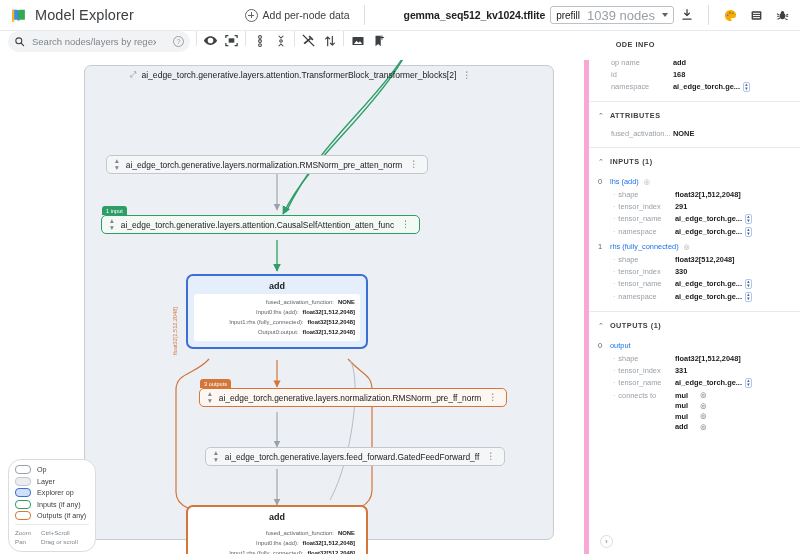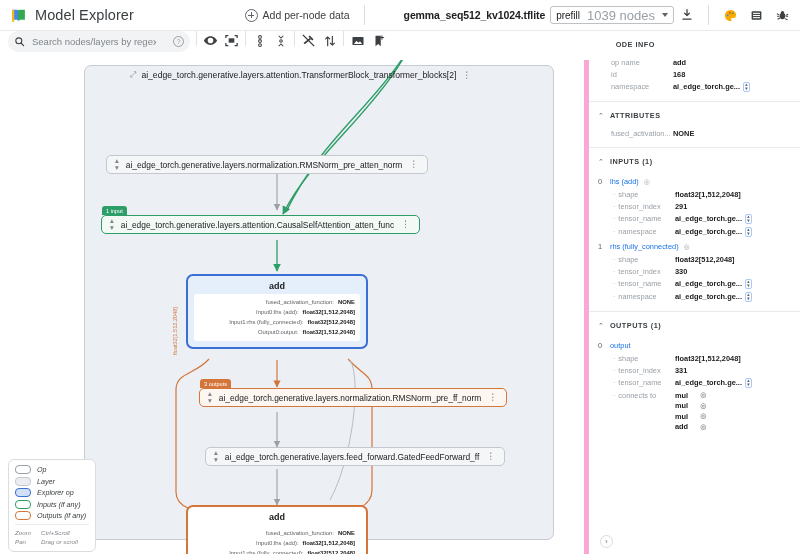--- a/index.html
+++ b/index.html
@@ -158,22 +158,22 @@
   .op-attrs .v { color: #202124; font-weight: bold; }
 
   .edge-label {
     position: absolute; font-size: 5.6px; color: #d4753a;
     transform: rotate(-90deg); transform-origin: left top; white-space: nowrap;
   }
 
   
   .legend {
     position: absolute; left: 8px; top: 399px; width: 88px;
-    background: #ffffff; border: 1px solid #dadce0; border-radius: 6px;
-    padding: 5px 6px 4px 6px; z-index: 12; font-style: italic;
+    background: #ffffff; border: 1px solid #dadce0; border-radius: 13px;
+    padding: 5px 6px 4px 6px; z-index: 12;
   }
   .legend-row { display: flex; align-items: center; gap: 6px; margin-bottom: 2.5px; }
   .legend-swatch { width: 16px; height: 9px; border-radius: 4px; border: 1px solid #9aa0a6; background:#fff; flex:none;}
   .legend-swatch.layer { background: #ebedf0; border-color: #c4c8ce; }
   .legend-swatch.sel { background: #cfe0f8; border-color: #3b6fd4; }
   .legend-swatch.inp { background: #fff; border-color: #2e9e68; }
   .legend-swatch.out { background: #fff; border-color: #d4753a; }
   .legend-label { font-size: 7.2px; color: #3c4043; }
   .legend-sep { height: 1px; background: #e8eaed; margin: 4px 0 3px 0; }
   .legend-hint { display: flex; gap: 6px; font-size: 6.2px; color: #80868b; line-height: 1.5; }

